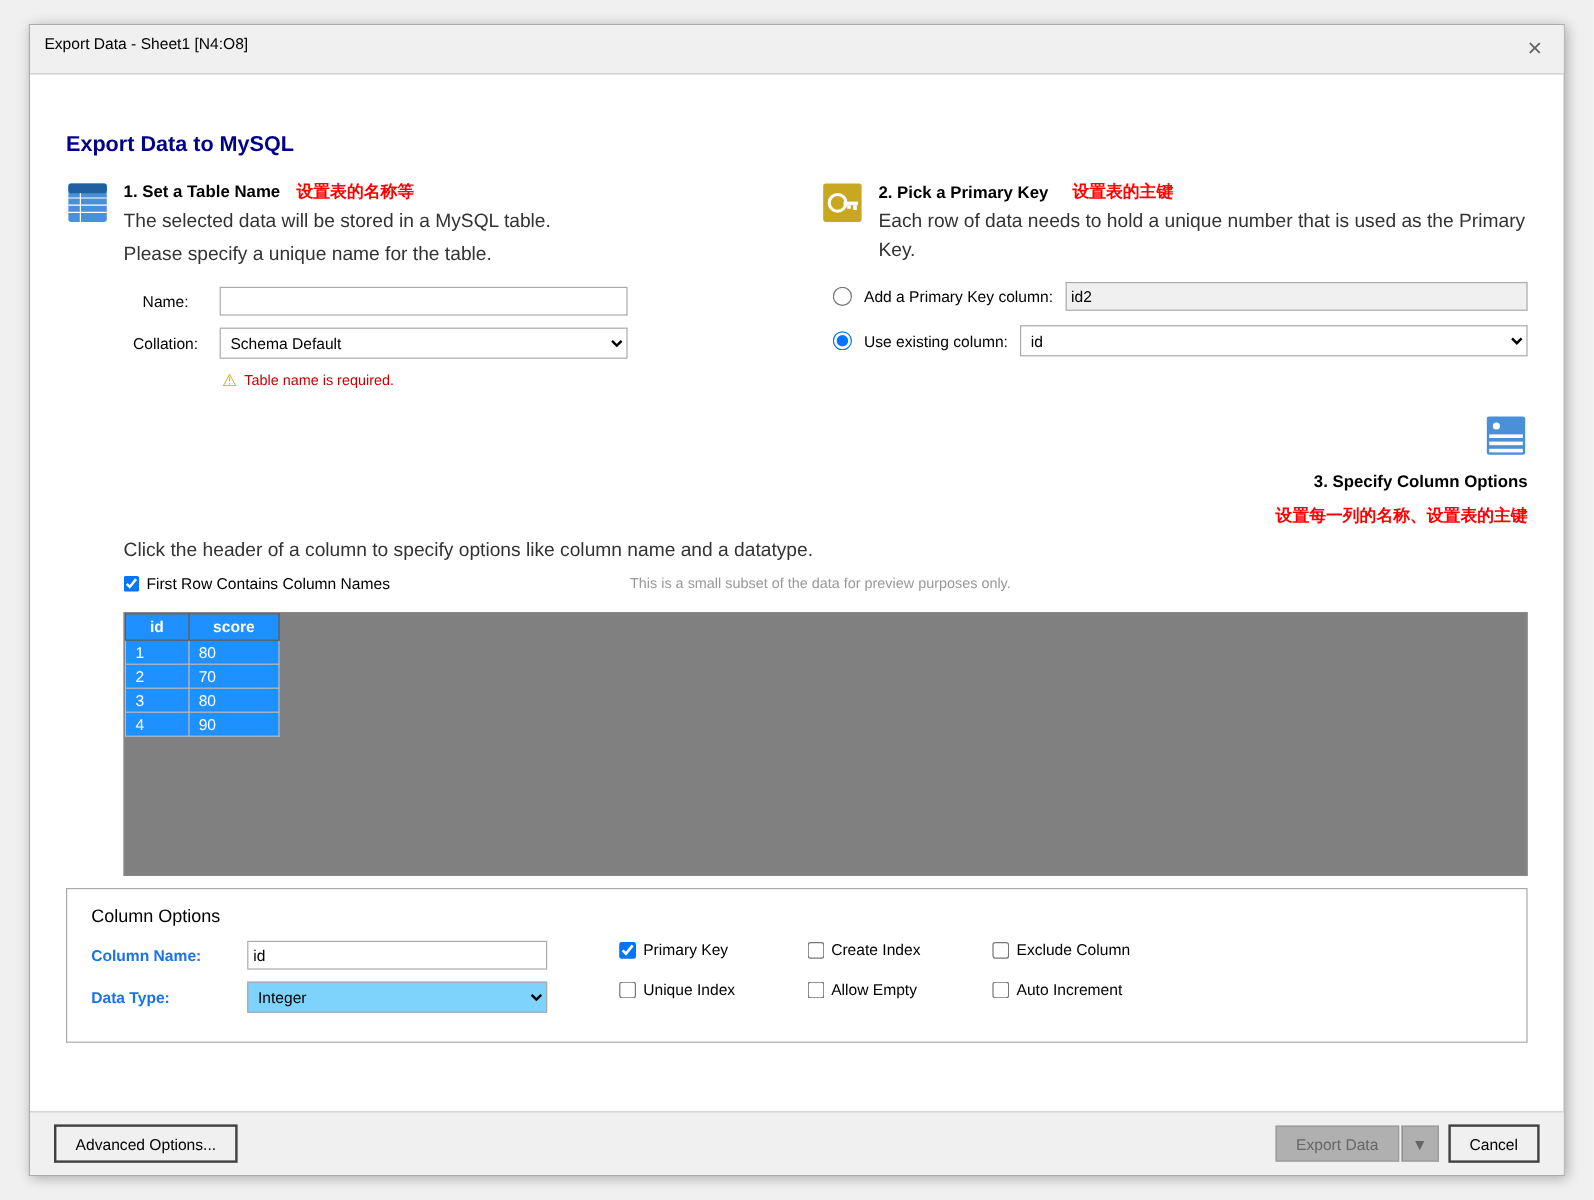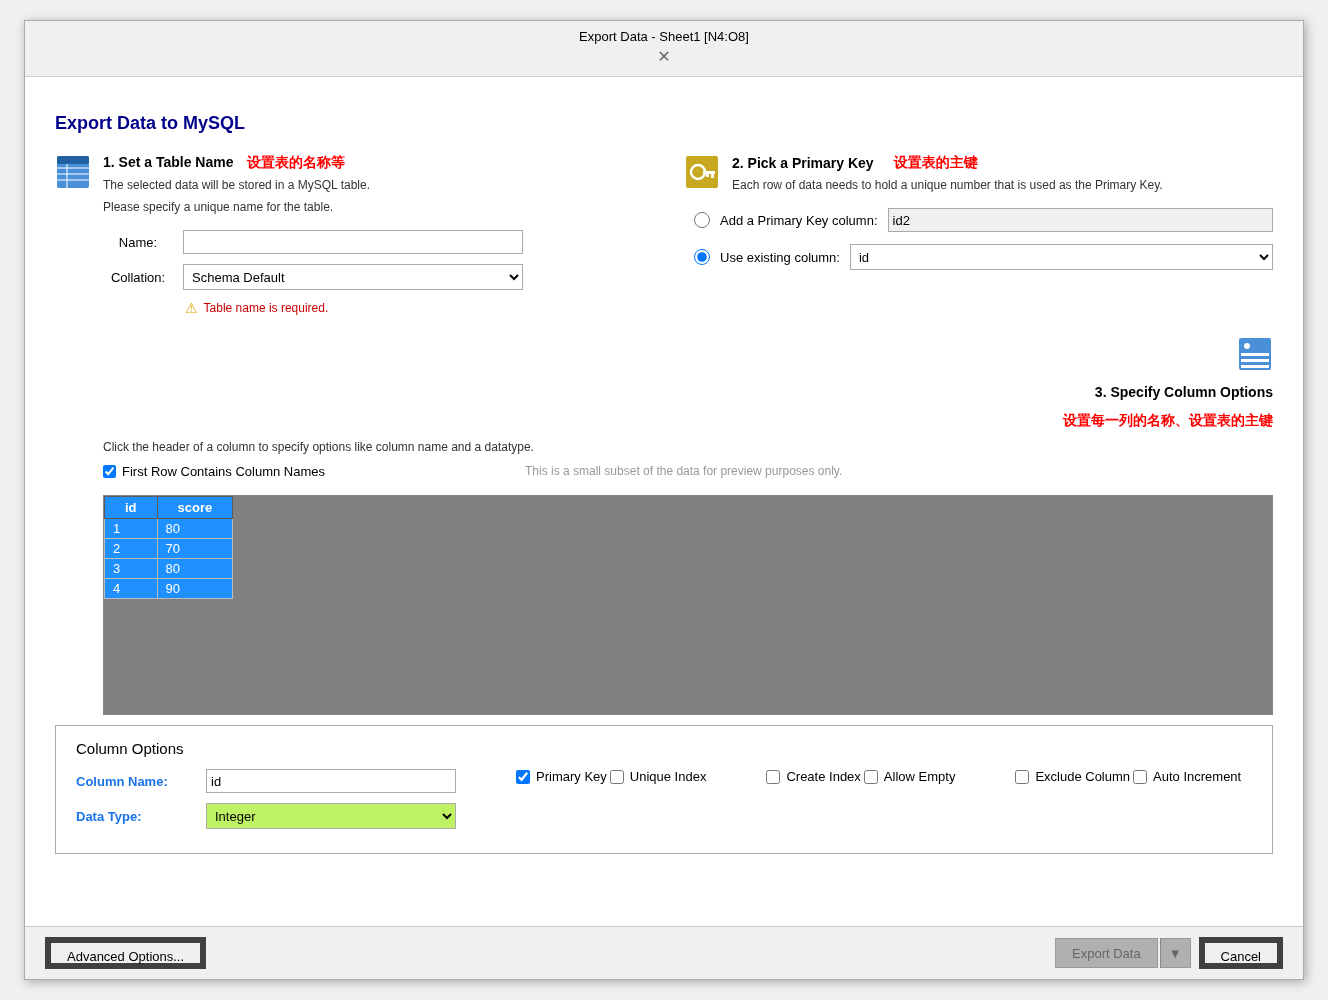--- a/index.html
+++ b/index.html
@@ -22,22 +22,21 @@
       display: flex;
       flex-direction: column;
       box-shadow: 2px 2px 10px rgba(0,0,0,0.3);
     }
     .title-bar {
       background: #f0f0f0;
       border-bottom: 1px solid #cccccc;
       padding: 8px 12px;
       display: flex;
       justify-content: space-between;
-      align-items: center;
-      flex-direction: column;
+      align-items: flex-start;
     }
     .title-bar-text {
       font-size: 13px;
       color: #000;
     }
     .close-btn {
       background: none;
       border: none;
       font-size: 16px;
       cursor: pointer;
@@ -45,20 +44,21 @@
       width: 24px;
       height: 24px;
       display: flex;
       align-items: center;
       justify-content: center;
     }
     .dialog-body {
       flex: 1;
       padding: 36px 30px;
       overflow-y: auto;
+      margin-top: 12px;
     }
     .page-title {
       color: #00008b;
       font-size: 18px;
       font-weight: bold;
       margin-bottom: 20px;
     }
     .sections-row {
       display: flex;
       gap: 40px;
@@ -81,21 +81,21 @@
       height: 36px;
       flex-shrink: 0;
     }
     .section-title-block {}
     .section-number-title {
       font-weight: bold;
       font-size: 14px;
       color: #000;
     }
     .section-desc {
-      font-size: 12px;
+      font-size: 16px;
       color: #333;
       margin-top: 4px;
       line-height: 1.5;
     }
     .section-subtitle {
       color: #ff0000;
       font-size: 14px;
       font-weight: bold;
       margin-left: 10px;
     }
@@ -262,25 +262,26 @@
       border: 1px solid #aaa;
       padding: 2px 4px;
       font-size: 13px;
     }
     .col-opt-select {
       width: 250px;
       height: 26px;
       border: 1px solid #aaa;
       padding: 2px 4px;
       font-size: 13px;
-      background: #bef264;
+      background: #7dd3fc;
     }
     .checkboxes-group {
       display: flex;
-      gap: 3px;
+      flex-direction: column;
+      gap: 18px;
       margin-left: 20px;
     }
     .check-item {
       display: flex;
       align-items: center;
       gap: 6px;
       font-size: 13px;
     }
     .check-item input[type="checkbox"] {
       width: 14px;
@@ -298,21 +299,21 @@
     .footer-left {}
     .footer-right {
       display: flex;
       gap: 2px;
       align-items: center;
       padding-left: 32px;
     }
     .btn {
       padding: 6px 16px;
       font-size: 13px;
-      border: 6px solid #404040;
+      border: 2px solid #404040;
       background: #f0f0f0;
       cursor: pointer;
       height: 32px;
     }
     .btn-export {
       background: #b0b0b0;
       color: #666;
       border: 1px solid #999;
       padding: 6px 16px;
       font-size: 13px;

